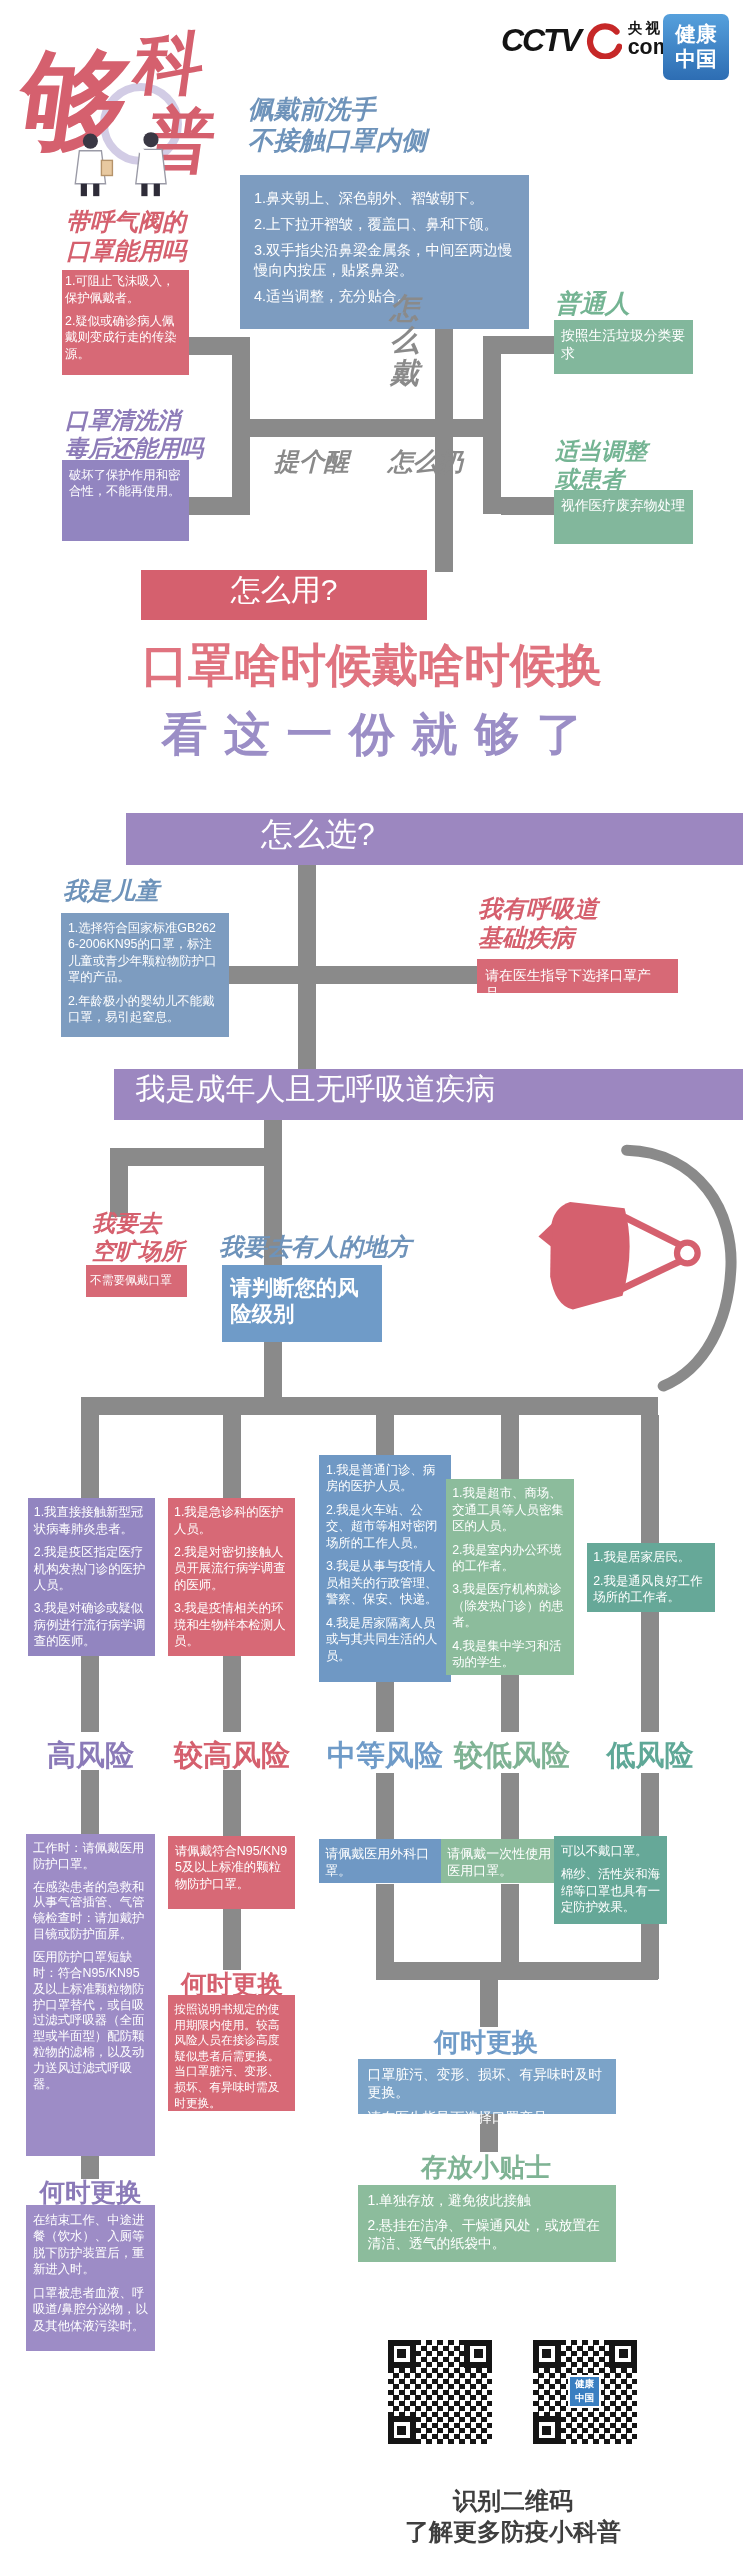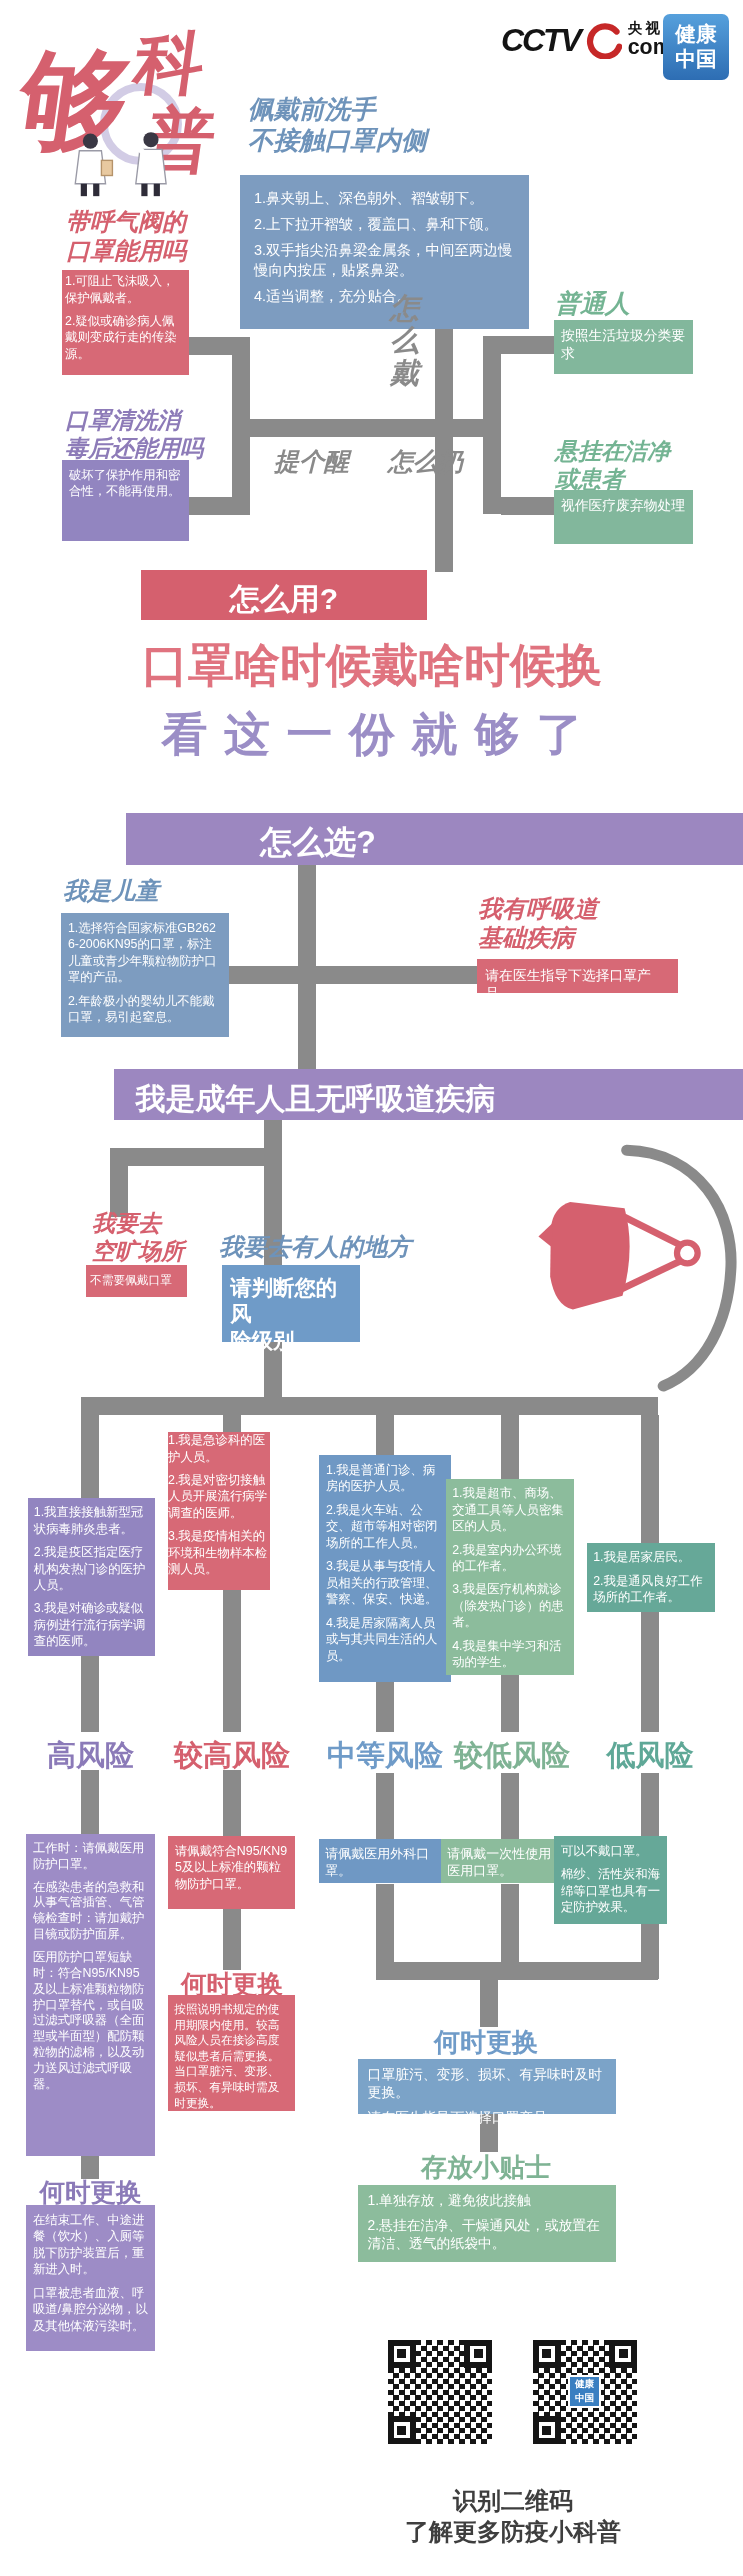--- a/index.html
+++ b/index.html
@@ -4,22 +4,22 @@
 <style>
   html,body{margin:0;padding:0;background:#ffffff;}
   #page{position:relative;width:744px;height:2576px;background:#ffffff;overflow:hidden;
         font-family:"Liberation Sans",sans-serif;}
   .ln{position:absolute;background:#8a8a8a;}
   .hd{position:absolute;font-weight:700;line-height:1.22;white-space:nowrap;font-style:italic;}
   .bx{position:absolute;box-sizing:border-box;color:#fff;padding:14px;font-size:13px;
       line-height:1.33;word-break:break-all;}
   .bx p{margin:0 0 6.9px;}
   .bx p:last-child{margin:0;}
-  .bn{position:absolute;display:flex;align-items:flex-end;justify-content:center;
-      color:#fff;font-weight:700;box-sizing:border-box;}
+  .bn{position:absolute;display:flex;align-items:flex-start;justify-content:center;
+      color:#fff;font-weight:400;box-sizing:border-box;}
   .lb{position:absolute;font-weight:700;text-align:center;}
   .c-steel{background:#7d9cc0}.c-red{background:#d76976}.c-purple{background:#9285c0}
   .c-lpurple{background:#9d8cc6}.c-green{background:#82b79c}.c-lgreen{background:#8cbc9c}
   .c-teal{background:#66a898}.c-blue{background:#6f98c4}.c-bblue{background:#7ba3c8}
   .c-pjblue{background:#6f9bc8}
   .t-steel{color:#6e93ba}.t-red{color:#d5606e}.t-purple{color:#8d7bb8}.t-lilac{color:#8b7ab8}
   .t-green{color:#74b493}.t-mgreen{color:#7fb394}.t-teal{color:#5fa897}.t-blue{color:#6f9bc8}
   .t-gray{color:#8a8a8a}
   .brand-char{position:absolute;font-weight:700;color:#d5606e;transform:skewX(-8deg);}
   .qr{position:absolute;width:112px;height:112px;background:#fff;}
@@ -118,21 +118,21 @@
   <div class="hd t-gray" style="left:390px;top:292px;width:33px;font-size:29px;white-space:normal;word-break:break-all;line-height:1.12">怎么戴</div>
   <div class="hd t-gray" style="left:274px;top:446px;font-size:25px">提个醒</div>
   <div class="hd t-gray" style="left:388px;top:446px;font-size:25px">怎么扔</div>
 
   <div class="hd t-green" style="left:555px;top:288px;font-size:25px">普通人</div>
   <div class="bx c-green" style="left:554px;top:320px;width:139px;height:54px;font-size:13.8px;padding:6.9px">
     <p>按照生活垃圾分类要求</p>
   </div>
 
   <div class="hd t-green" style="left:555px;top:437px;font-size:23px">
-    <div>悬挂在洁净</div>
+    <div>适当调整</div>
     <div>或患者</div>
   </div>
   <div class="bx c-green" style="left:554px;top:490px;width:139px;height:54px;font-size:13.8px;padding:6.9px">
     <p>视作医疗废弃物处理</p>
   </div>
 
   <div class="bn" style="left:141px;top:570px;width:286px;height:50px;font-size:30px;background:#d5606e">
     <span>怎么用?</span>
   </div>
 
@@ -169,21 +169,21 @@
 
   <div class="hd t-red" style="left:92px;top:1209px;font-size:23px">
     <div>我要去</div>
     <div>空旷场所</div>
   </div>
   <div class="bx c-red" style="left:86px;top:1265px;width:101px;height:32px;font-size:11.7px;padding:6.9px 4.1px">
     <p>不需要佩戴口罩</p>
   </div>
 
   <div class="hd t-steel" style="left:219px;top:1232px;font-size:24px">我要去有人的地方</div>
-  <div class="bx c-pjblue" style="left:222px;top:1265px;width:138px;height:77px;font-size:21.4px;font-weight:700;padding:9.6px 8.3px;line-height:1.25">
+  <div class="bx c-pjblue" style="left:222px;top:1265px;width:160px;height:77px;font-size:21.4px;font-weight:700;padding:9.6px 8.3px;line-height:1.25">
     <div>请判断您的风</div>
     <div>险级别</div>
   </div>
 
   <svg style="position:absolute;left:530px;top:1140px" width="214" height="255" viewBox="0 0 310 370">
     <path d="M140 15 C 245 18 297 105 291 190 C 287 262 255 332 193 357" fill="none" stroke="#8a8a8a" stroke-width="16" stroke-linecap="round"></path>
     <path d="M137 112 L 217 152" stroke="#d5606e" stroke-width="10"></path>
     <path d="M133 216 L 217 176" stroke="#d5606e" stroke-width="10"></path>
     <circle cx="228" cy="164" r="15" fill="none" stroke="#d5606e" stroke-width="9"></circle>
     <path d="M30 128 Q 33 98 58 90 L 137 99 Q 153 158 134 226 L 62 246 Q 36 240 29 198 Z" fill="#d5606e"></path>
@@ -214,21 +214,21 @@
 
   <div class="ln" style="left:376px;top:1962px;width:282px;height:18px"></div>
   <div class="ln" style="left:480px;top:1980px;width:18px;height:47px"></div>
   <div class="ln" style="left:480px;top:2113px;width:18px;height:39px"></div>
 
   <div class="bx c-purple" style="left:27.6px;top:1498px;width:127px;height:158px;font-size:12.4px;padding:6.2px">
     <p>1.我直接接触新型冠状病毒肺炎患者。</p>
     <p>2.我是疫区指定医疗机构发热门诊的医护人员。</p>
     <p>3.我是对确诊或疑似病例进行流行病学调查的医师。</p>
   </div>
-  <div class="bx c-red" style="left:168px;top:1432px;width:102px;height:158px;font-size:12.4px;padding:0">
+  <div class="bx c-red" style="left:168px;top:1498px;width:127px;height:158px;font-size:12.4px;padding:6px">
     <p>1.我是急诊科的医护人员。</p>
     <p>2.我是对密切接触人员开展流行病学调查的医师。</p>
     <p>3.我是疫情相关的环境和生物样本检测人员。</p>
   </div>
   <div class="bx c-blue" style="left:319px;top:1455px;width:132px;height:227px;font-size:12.4px;padding:6.9px">
     <p>1.我是普通门诊、病房的医护人员。</p>
     <p>2.我是火车站、公交、超市等相对密闭场所的工作人员。</p>
     <p>3.我是从事与疫情人员相关的行政管理、警察、保安、快递。</p>
     <p>4.我是居家隔离人员或与其共同生活的人员。</p>
   </div>

